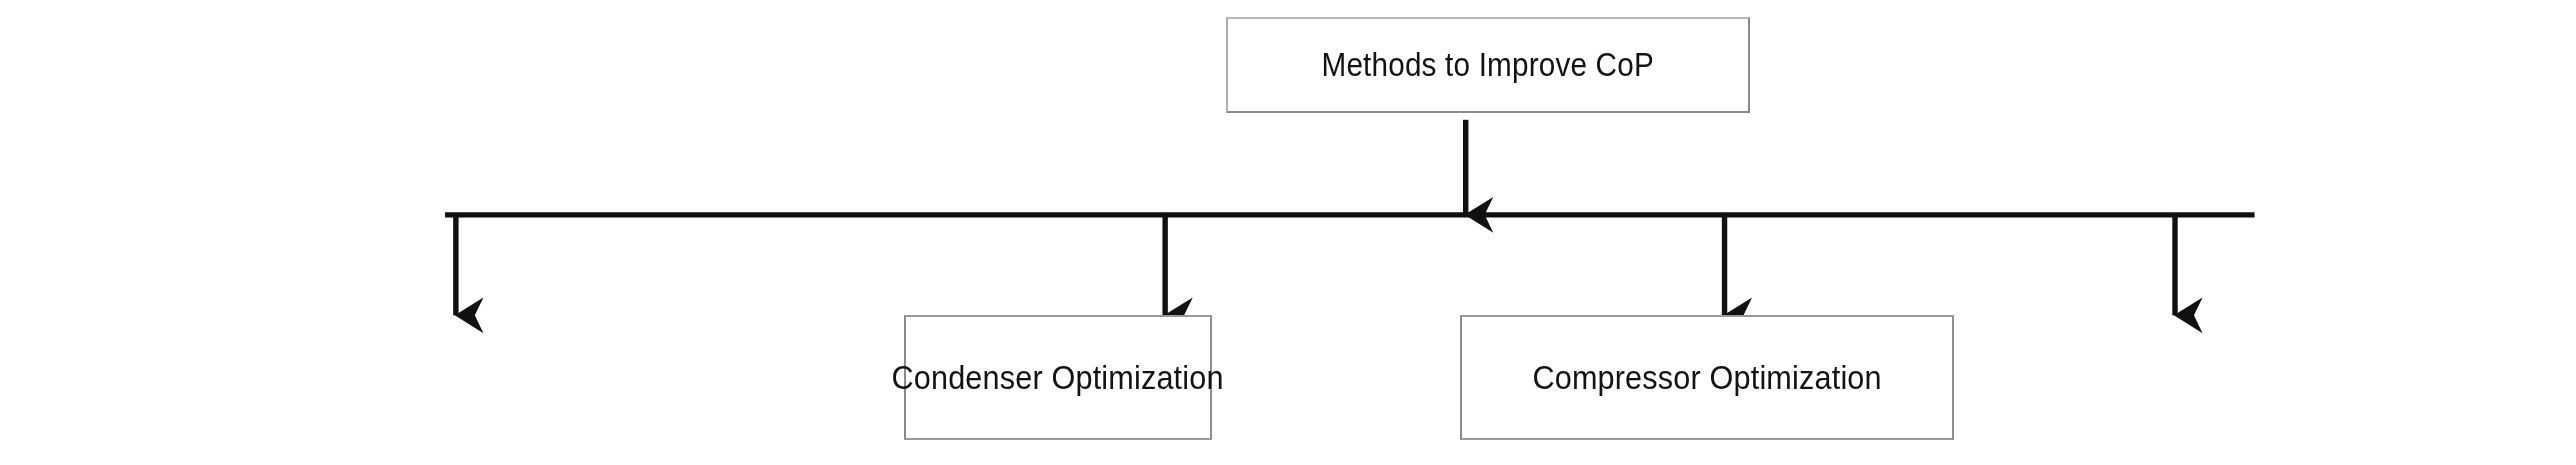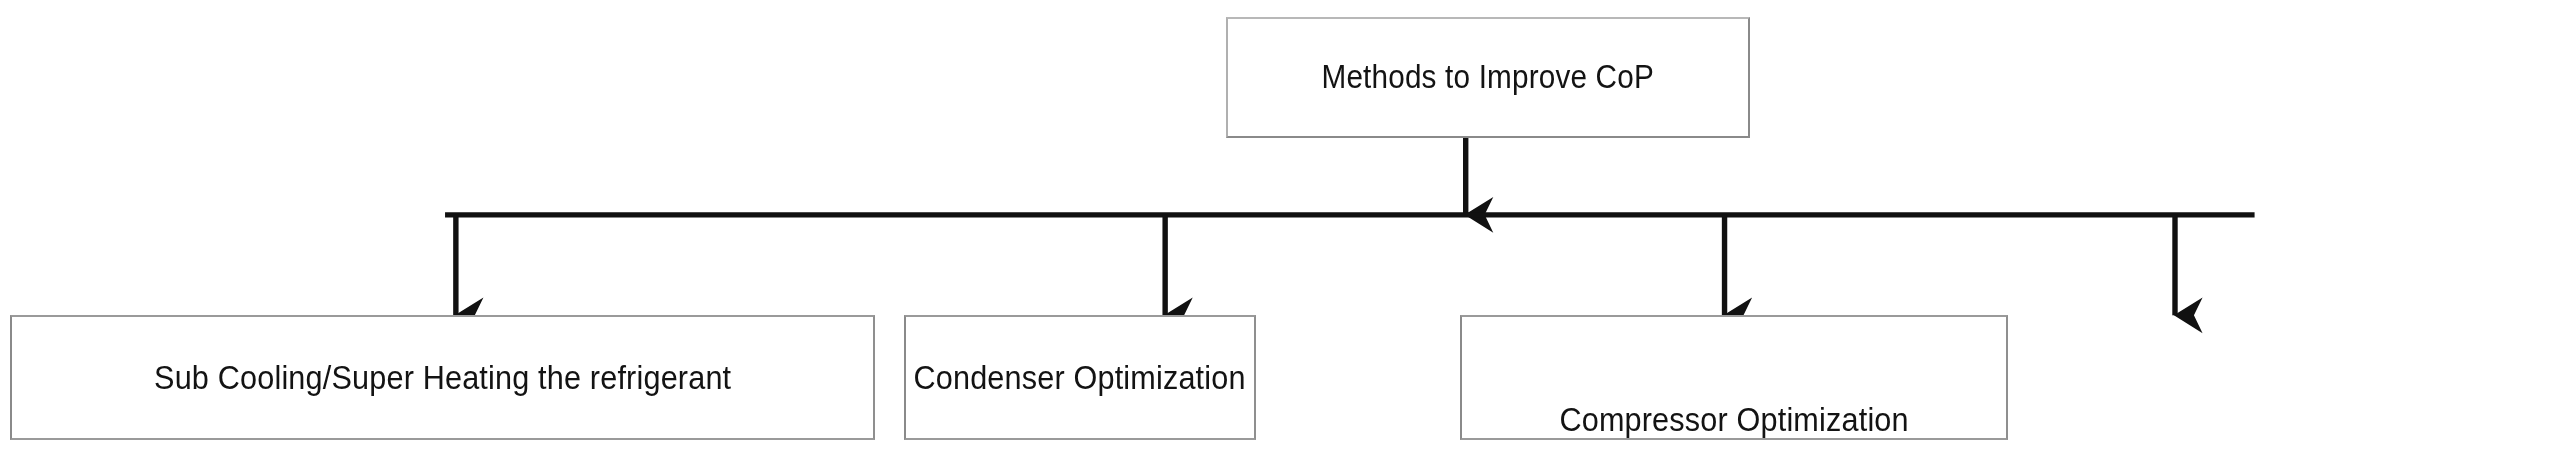--- a/index.html
+++ b/index.html
@@ -75,31 +75,28 @@
     </g>
 
     <g>
       <line id="c-child-0" x1="590" y1="278" x2="590" y2="408" stroke="#111111" stroke-width="7" marker-end="url(#arrowhead)"></line>
       <line id="c-child-1" x1="1508" y1="278" x2="1508" y2="408" stroke="#111111" stroke-width="7" marker-end="url(#arrowhead)"></line>
       <line id="c-child-2" x1="2232" y1="278" x2="2232" y2="408" stroke="#111111" stroke-width="7" marker-end="url(#arrowhead)"></line>
       <line id="c-child-3" x1="2815" y1="278" x2="2815" y2="408" stroke="#111111" stroke-width="7" marker-end="url(#arrowhead)"></line>
     </g>
   </svg>
 
-  <div class="node-box root" id="node-root" style="left: 1226px; top: 17px; width: 524px; height: 121px;">
+  <div class="node-box root" id="node-root" style="left: 1226px; top: 17px; width: 524px; height: 96px;">
     <span class="node-label">Methods to Improve CoP</span>
   </div>
 
-  <div class="node-box leaf" id="node-child-0" style="left: 10px; top: 315px; width: 865px; height: 125px;">
-    <span class="node-label">Sub Cooling/Super Heating the refrigerant</span>
-  </div>
 
-  <div class="node-box leaf" id="node-child-1" style="left: 904px; top: 315px; width: 352px; height: 125px;">
+  <div class="node-box leaf" id="node-child-1" style="left: 904px; top: 315px; width: 308px; height: 125px;">
     <span class="node-label">Condenser Optimization</span>
   </div>
 
-  <div class="node-box leaf" id="node-child-2" style="left: 1460px; top: 315px; width: 548px; height: 125px; align-items: flex-end;">
+  <div class="node-box leaf" id="node-child-2" style="left: 1460px; top: 315px; width: 494px; height: 125px;">
     <span class="node-label">Compressor Optimization</span>
   </div>
 
 
 </div>
 
 
 </body></html>

